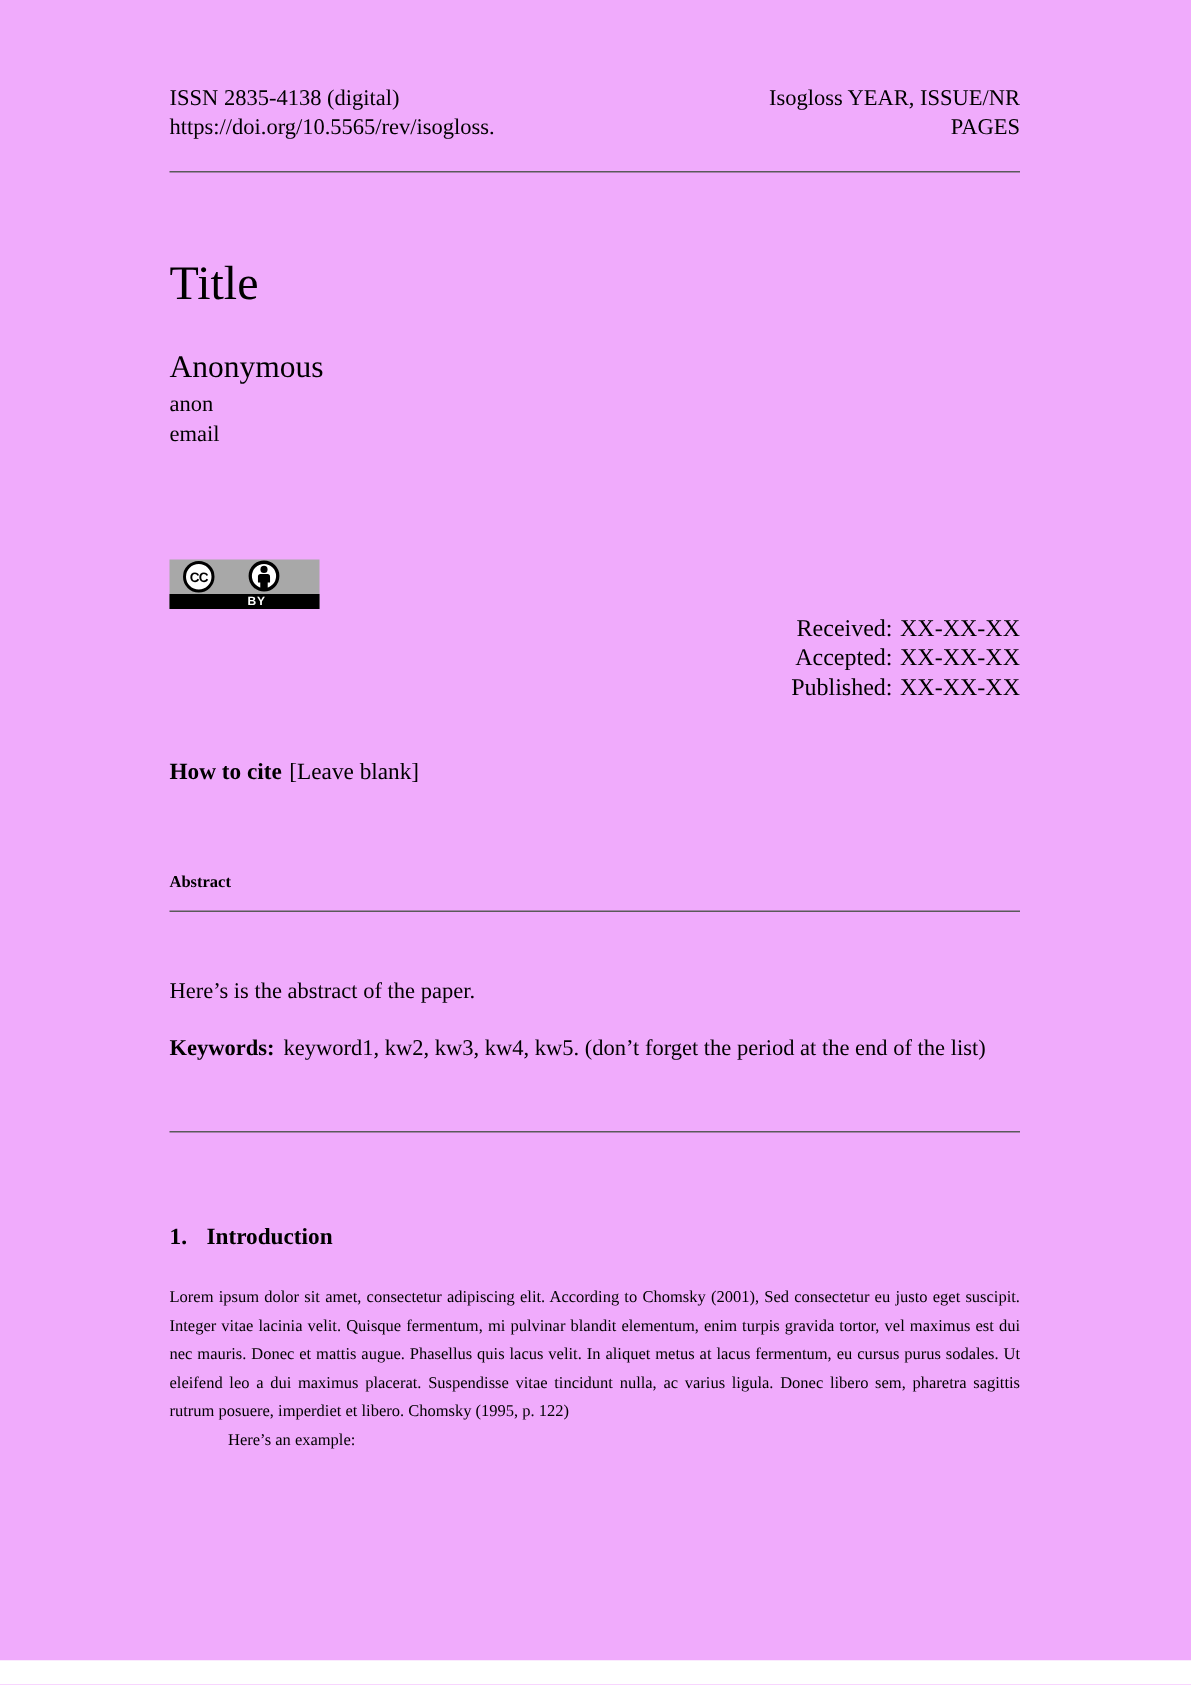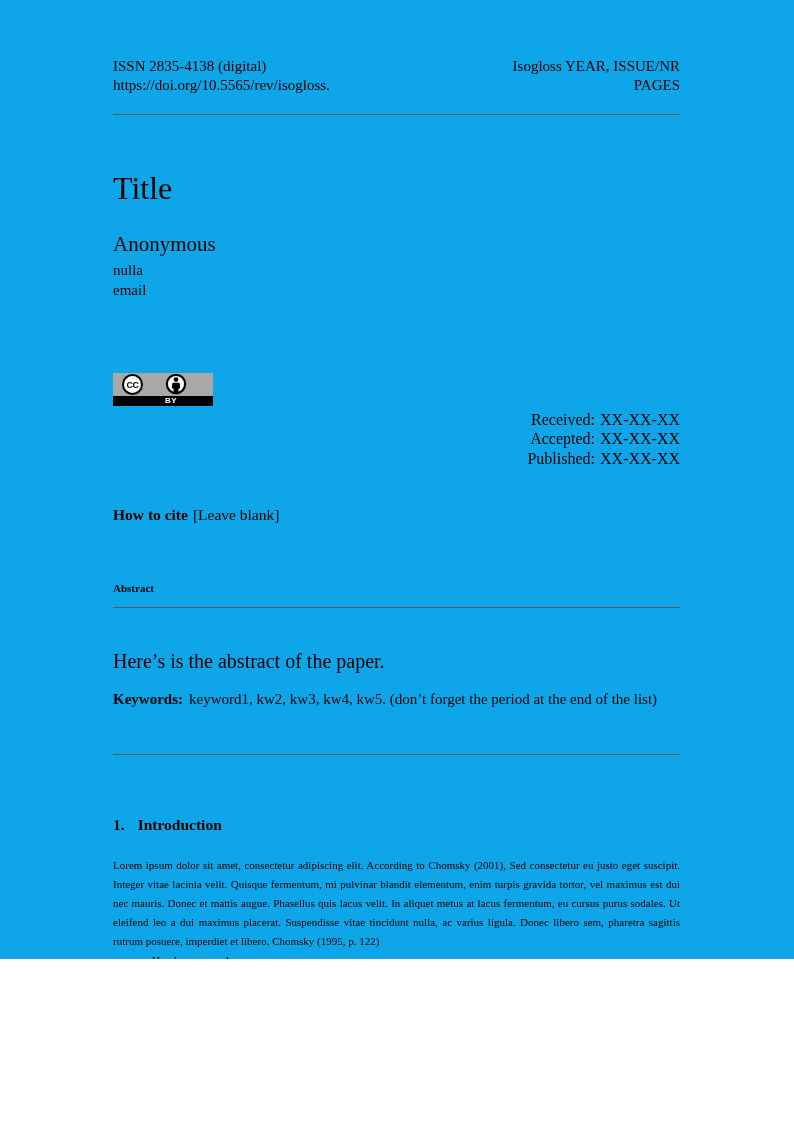--- a/index.html
+++ b/index.html
@@ -1,21 +1,21 @@
 <!DOCTYPE html>
 <html><head>
 <meta charset="utf-8">
 <style>
   html, body {
     margin: 0; padding: 0; background: #ffffff;
   }
   .page {
     position: relative;
-    width: 794px; height: 959px;
-    background: #0ea5e9;
+    width: 794px; height: 1107px;
+    background: #f0abfc;
     color: #000000;
     font-family: "Liberation Serif", "DejaVu Serif", serif;
     overflow: hidden;
   }
   .abs { position: absolute; }
   .rule {
     position: absolute;
     left: 113px; width: 567px; height: 1.3px;
     background: #5a5a5a;
   }
@@ -58,21 +58,21 @@
   }
   .person-circle { position: absolute; top: 0px; left: 52px; width: 22px; height: 22px; }
   
   .dates { right: 114px; top: 410px; text-align: right; font-size: 16px; line-height: 19.3px; }
   .dates .lbl { margin-right: 5px; }
   
   .howcite { left: 113px; top: 506px; font-size: 15.5px; }
   .howcite .lbl { font-weight: bold; margin-right: 5px; text-align: right; }
   
   .abstract-head { left: 113px; top: 582px; font-size: 11px; font-weight: bold; }
-  .abstract-text { left: 113px; top: 652px; width: 567px; font-size: 20px; line-height: 19px; }
+  .abstract-text { left: 113px; top: 652px; width: 567px; font-size: 15px; line-height: 19px; }
   
   .keywords { left: 113px; top: 690px; width: 567px; font-size: 15px; line-height: 19px; text-align: justify; }
   .keywords .lbl { font-weight: bold; margin-right: 6px; }
   
   .section-head { left: 113px; top: 816px; font-size: 15.5px; font-weight: bold; }
   .section-head .num { margin-right: 13px; }
   .section-body { left: 113px; top: 856px; width: 567px; font-size: 11px; line-height: 19px; }
   .section-body p { margin: 0; text-align: justify; }
   .example-intro { text-indent: 39px; text-align: left; }
 </style>
@@ -87,21 +87,21 @@
   </div>
   <div class="abs hdr hdr-right">
     <div>Isogloss YEAR, ISSUE/NR</div>
     <div>PAGES</div>
   </div>
 
   <div class="rule" style="top:114px;"></div>
 
   <div class="abs paper-title">Title</div>
   <div class="abs author-name">Anonymous</div>
-  <div class="abs author-line affil">nulla</div>
+  <div class="abs author-line affil">anon</div>
   <div class="abs author-line email">email</div>
 
   <div class="abs cc-badge">
     <div class="cc-circle">CC</div>
     <div class="person-circle">
       <svg width="22" height="22" viewBox="0 0 24 24">
         <circle cx="12" cy="12" r="10" fill="#ffffff" stroke="#000000" stroke-width="2.4"></circle>
         <circle cx="12" cy="7.2" r="2.6" fill="#000000"></circle>
         <path d="M7.6 12.4 a1.9 1.9 0 0 1 1.9 -1.9 h5 a1.9 1.9 0 0 1 1.9 1.9 v4.4 h-1.7 v4.6 h-5.4 v-4.6 h-1.7 z" fill="#000000"></path>
       </svg>

